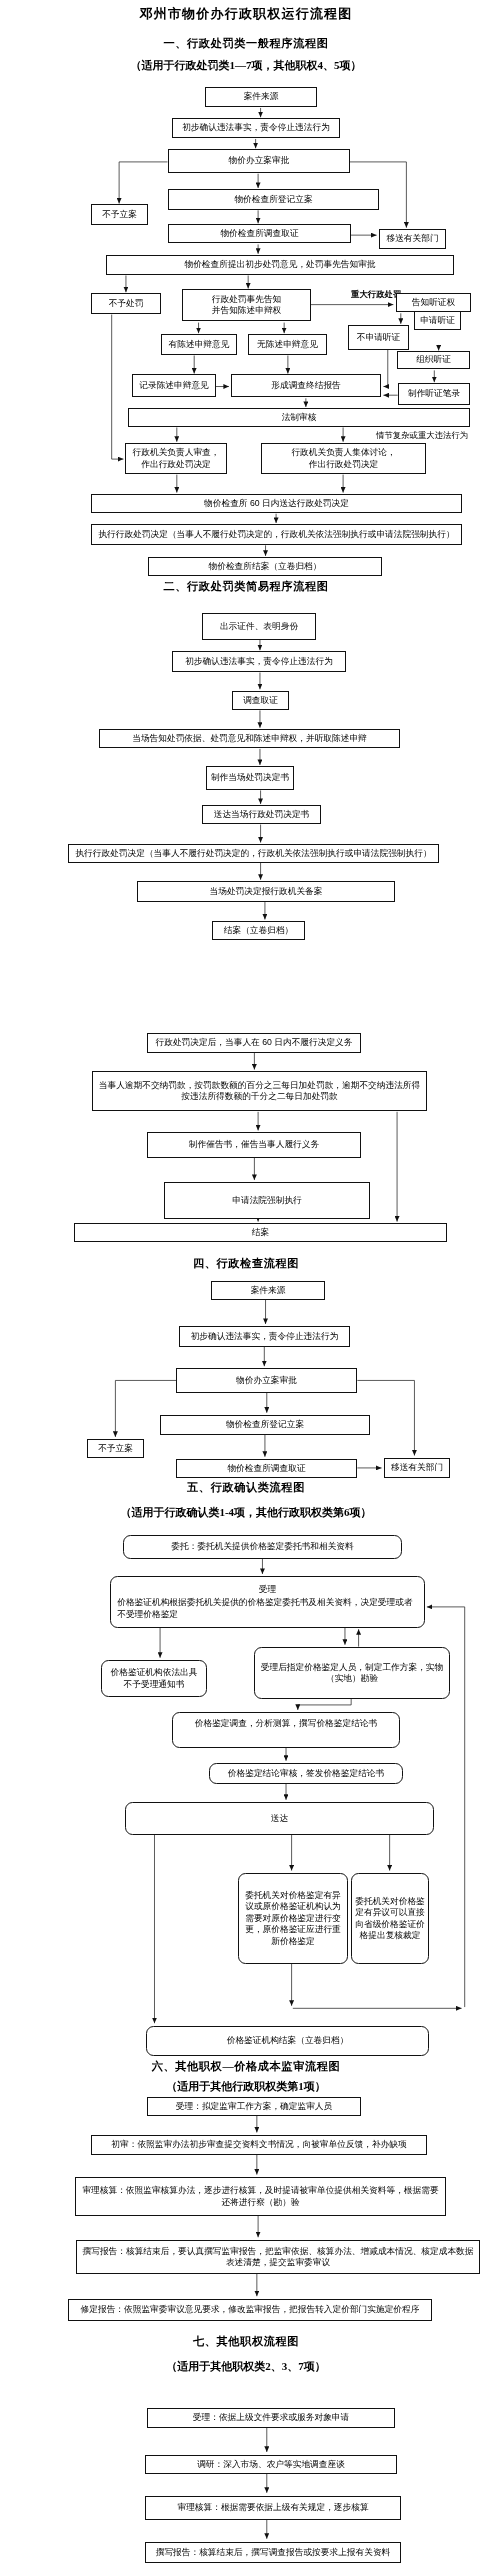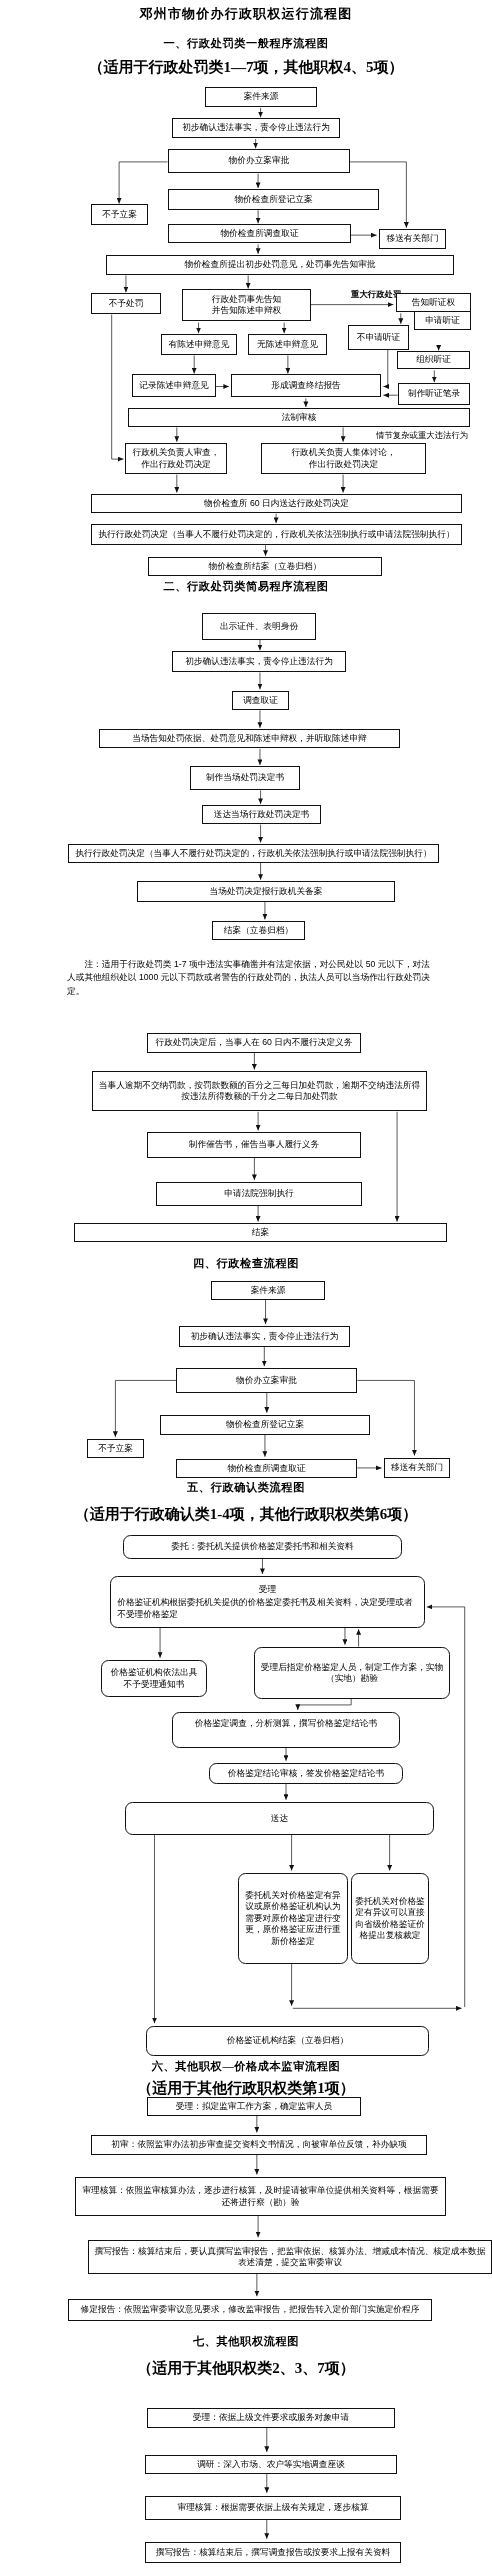--- a/index.html
+++ b/index.html
@@ -8,21 +8,21 @@
   #wires{position:absolute;left:0;top:0;width:492px;height:2576px;}
   .b,.rb{position:absolute;box-sizing:border-box;background:#fff;border:0.6px solid #111;
       display:flex;align-items:center;justify-content:center;text-align:center;
       font-size:8.7px;line-height:1.32;padding:0.6px 3.1px;}
   .rb{border-radius:7.5px;border-width:0.9px;}
   .pre{white-space:pre-line;}
   .t{position:absolute;left:0;width:492px;text-align:center;font-weight:bold;
      font-family:"Liberation Serif","DejaVu Serif",serif;}
   .t.main{font-size:13px;letter-spacing:1.2px;}
   .t.sec{font-size:11.2px;letter-spacing:0.6px;}
-  .t.sub{font-size:15px;}
+  .t.sub{font-size:11px;}
   .lbl{position:absolute;font-size:8.4px;white-space:nowrap;margin-left:36px;}
   .note{position:absolute;font-size:8.7px;line-height:1.55;text-indent:2em;text-align:justify;}
   .rhead{font-size:8.7px;}
   .rbody{font-size:8.7px;text-align:left;width:100%;line-height:1.4;}
   .col{flex-direction:column;}
 </style>
 </head>
 <body>
 
 <div id="canvas">
@@ -125,21 +125,21 @@
   <div class="b" style="left:168px;top:189px;width:211px;height:20.5px">物价检查所登记立案</div>
   <div class="b" style="left:168px;top:224px;width:183px;height:19px">物价检查所调查取证</div>
   <div class="b" style="left:379px;top:229px;width:67px;height:20px">移送有关部门</div>
   <div class="b" style="left:106px;top:255px;width:348px;height:20px">物价检查所提出初步处罚意见，处罚事先告知审批</div>
   <div class="b" style="left:91px;top:293px;width:70px;height:20.5px">不予处罚</div>
   <div class="b pre" style="left:182px;top:289px;width:129px;height:32px">行政处罚事先告知
 并告知陈述申辩权</div>
   <div class="lbl" style="left:315px;top:289px;font-weight:bold">重大行政处罚</div>
   <div class="b" style="left:396px;top:293px;width:75px;height:19px">告知听证权</div>
   <div class="b" style="left:348px;top:325px;width:61px;height:25px">不申请听证</div>
-  <div class="b" style="left:414px;top:311px;width:57px;height:19px">申请听证</div>
+  <div class="b" style="left:414px;top:311px;width:47px;height:19px">申请听证</div>
   <div class="b" style="left:397px;top:351px;width:73px;height:18px">组织听证</div>
   <div class="b" style="left:161px;top:334px;width:76px;height:20.5px">有陈述申辩意见</div>
   <div class="b" style="left:248px;top:334px;width:79px;height:20.5px">无陈述申辩意见</div>
   <div class="b" style="left:132px;top:374px;width:84px;height:23px">记录陈述申辩意见</div>
   <div class="b" style="left:231px;top:374px;width:150px;height:23px">形成调查终结报告</div>
   <div class="b" style="left:398px;top:383px;width:72px;height:22.4px">制作听证笔录</div>
   <div class="b" style="left:128px;top:408px;width:342px;height:18.6px">法制审核</div>
   <div class="lbl" style="left:340px;top:430px">情节复杂或重大违法行为</div>
   <div class="b pre" style="left:125px;top:443px;width:102px;height:31px">行政机关负责人审查，
 作出行政处罚决定</div>
@@ -147,31 +147,30 @@
 作出行政处罚决定</div>
   <div class="b" style="left:91px;top:494px;width:371px;height:19px">物价检查所 60 日内送达行政处罚决定</div>
   <div class="b" style="left:91px;top:524px;width:371px;height:20.5px">执行行政处罚决定（当事人不履行处罚决定的，行政机关依法强制执行或申请法院强制执行）</div>
   <div class="b" style="left:148px;top:557px;width:234px;height:18.6px">物价检查所结案（立卷归档）</div>
 
   <div class="t sec" style="top:579px">二、行政处罚类简易程序流程图</div>
   <div class="b" style="left:202px;top:613px;width:114px;height:27px">出示证件、表明身份</div>
   <div class="b" style="left:172px;top:651px;width:174px;height:20.5px">初步确认违法事实，责令停止违法行为</div>
   <div class="b" style="left:232px;top:691px;width:57px;height:19px">调查取证</div>
   <div class="b" style="left:99px;top:729px;width:301px;height:19px">当场告知处罚依据、处罚意见和陈述申辩权，并听取陈述申辩</div>
-  <div class="b" style="left:190px;top:766px;width:110px;height:23.6px">制作当场处罚决定书</div>
+  <div class="b" style="left:206px;top:766px;width:88px;height:23.6px">制作当场处罚决定书</div>
   <div class="b" style="left:202px;top:805px;width:119px;height:18.6px">送达当场行政处罚决定书</div>
   <div class="b" style="left:68px;top:844px;width:371px;height:18.6px">执行行政处罚决定（当事人不履行处罚决定的，行政机关依法强制执行或申请法院强制执行）</div>
   <div class="b" style="left:137px;top:881px;width:258px;height:20.5px">当场处罚决定报行政机关备案</div>
   <div class="b" style="left:212px;top:921px;width:93px;height:19px">结案（立卷归档）</div>
 
-  <div class="note" style="left:67px;top:958px;width:363px">注：适用于行政处罚类 1-7 项中违法实事确凿并有法定依据，对公民处以 50 元以下，对法人或其他组织处以 1000 元以下罚款或者警告的行政处罚的，执法人员可以当场作出行政处罚决定。</div>
   <div class="b" style="left:147px;top:1033px;width:214px;height:20px">行政处罚决定后，当事人在 60 日内不履行决定义务</div>
   <div class="b" style="left:92px;top:1071px;width:335px;height:40px">当事人逾期不交纳罚款，按罚款数额的百分之三每日加处罚款，逾期不交纳违法所得按违法所得数额的千分之二每日加处罚款</div>
   <div class="b" style="left:147px;top:1132px;width:214px;height:25.5px">制作催告书，催告当事人履行义务</div>
-  <div class="b" style="left:156px;top:1182px;width:206px;height:24px">申请法院强制执行</div>
+  <div class="b" style="left:164px;top:1182px;width:206px;height:37px">申请法院强制执行</div>
   <div class="b" style="left:74px;top:1223px;width:373px;height:19px">结案</div>
 
   <div class="t sec" style="top:1256px">四、行政检查流程图</div>
   <div class="b" style="left:211px;top:1281px;width:114px;height:19px">案件来源</div>
   <div class="b" style="left:179px;top:1326px;width:171px;height:20.5px">初步确认违法事实，责令停止违法行为</div>
   <div class="b" style="left:176px;top:1368px;width:181px;height:25px">物价办立案审批</div>
   <div class="b" style="left:160px;top:1415px;width:210px;height:20px">物价检查所登记立案</div>
   <div class="b" style="left:87px;top:1439px;width:57px;height:19px">不予立案</div>
   <div class="b" style="left:176px;top:1459px;width:181px;height:19px">物价检查所调查取证</div>
   <div class="b" style="left:384px;top:1458px;width:66px;height:20px">移送有关部门</div>
@@ -191,21 +190,21 @@
   <div class="rb" style="left:125px;top:1802px;width:309px;height:33px">送达</div>
   <div class="rb" style="left:238px;top:1873px;width:110px;height:91px">委托机关对价格鉴定有异议或原价格鉴证机构认为需要对原价格鉴定进行变更，原价格鉴证应进行重新价格鉴定</div>
   <div class="rb" style="left:351px;top:1873px;width:78px;height:91px">委托机关对价格鉴定有异议可以直接向省级价格鉴证价格提出复核裁定</div>
   <div class="rb" style="left:146px;top:2026px;width:283px;height:30px">价格鉴证机构结案（立卷归档）</div>
 
   <div class="t sec" style="top:2059px">六、其他职权—价格成本监审流程图</div>
   <div class="t sub" style="top:2079px">（适用于其他行政职权类第1项）</div>
   <div class="b" style="left:147px;top:2097px;width:214px;height:19px">受理：拟定监审工作方案，确定监审人员</div>
   <div class="b" style="left:91px;top:2135px;width:336px;height:20px">初审：依照监审办法初步审查提交资料文书情况，向被审单位反馈，补办缺项</div>
   <div class="b" style="left:75px;top:2177px;width:371px;height:39px">审理核算：依照监审核算办法，逐步进行核算，及时提请被审单位提供相关资料等，根据需要还将进行察（勘）验</div>
-  <div class="b" style="left:88px;top:2240px;width:404px;height:34px">撰写报告：核算结束后，要认真撰写监审报告，把监审依据、核算办法、增减成本情况、核定成本数据表述清楚，提交监审委审议</div>
+  <div class="b" style="left:76px;top:2240px;width:404px;height:34px">撰写报告：核算结束后，要认真撰写监审报告，把监审依据、核算办法、增减成本情况、核定成本数据表述清楚，提交监审委审议</div>
   <div class="b" style="left:68px;top:2299px;width:364px;height:22px">修定报告：依照监审委审议意见要求，修改监审报告，把报告转入定价部门实施定价程序</div>
 
   <div class="t sec" style="top:2334px">七、其他职权流程图</div>
   <div class="t sub" style="top:2359px">（适用于其他职权类2、3、7项）</div>
   <div class="b" style="left:147px;top:2408px;width:248px;height:20px">受理：依据上级文件要求或服务对象申请</div>
   <div class="b" style="left:145px;top:2455px;width:252px;height:18.6px">调研：深入市场、农户等实地调查座谈</div>
   <div class="b" style="left:145px;top:2496px;width:256px;height:24px">审理核算：根据需要依据上级有关规定，逐步核算</div>
   <div class="b" style="left:145px;top:2542px;width:256px;height:21px">撰写报告：核算结束后，撰写调查报告或按要求上报有关资料</div>
 
 </div>

